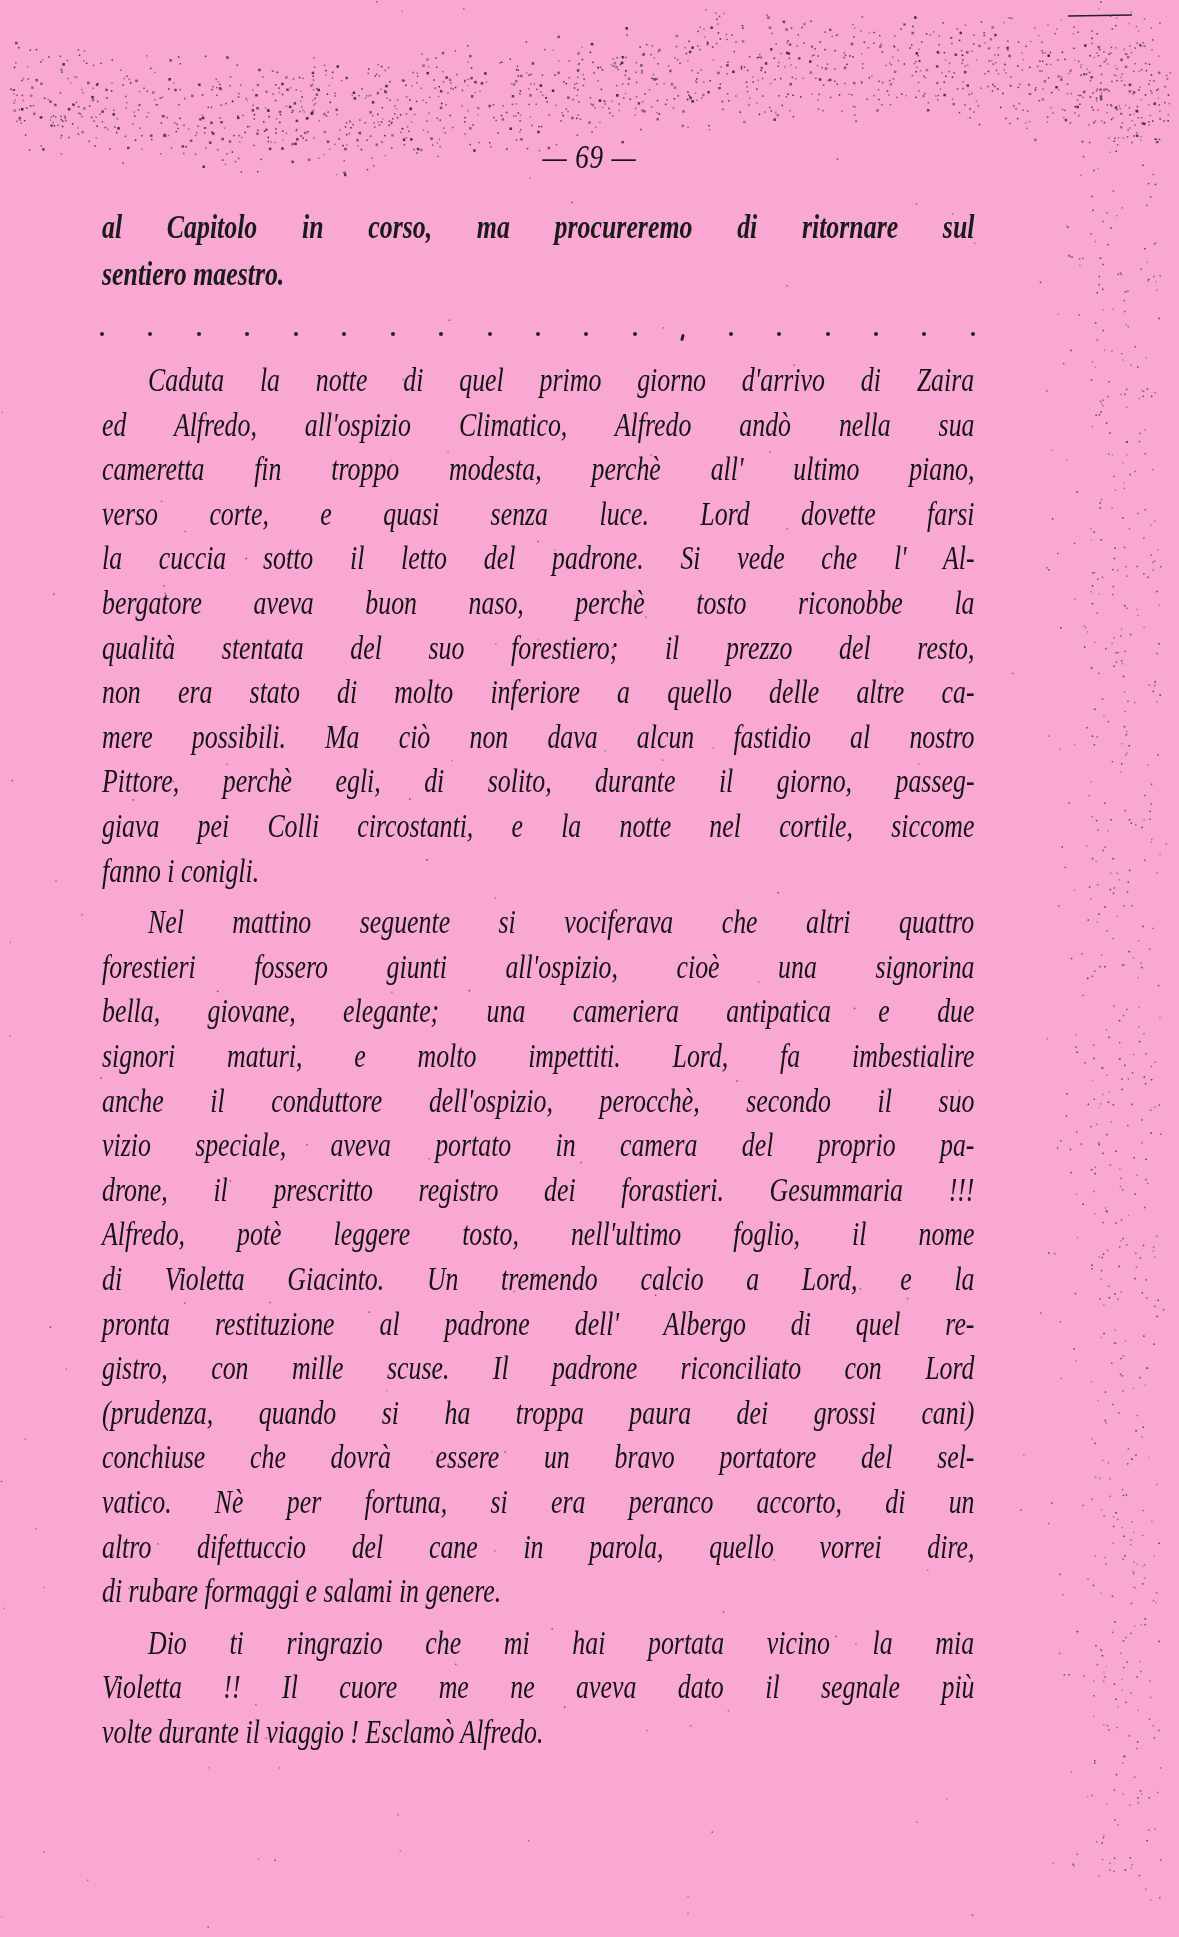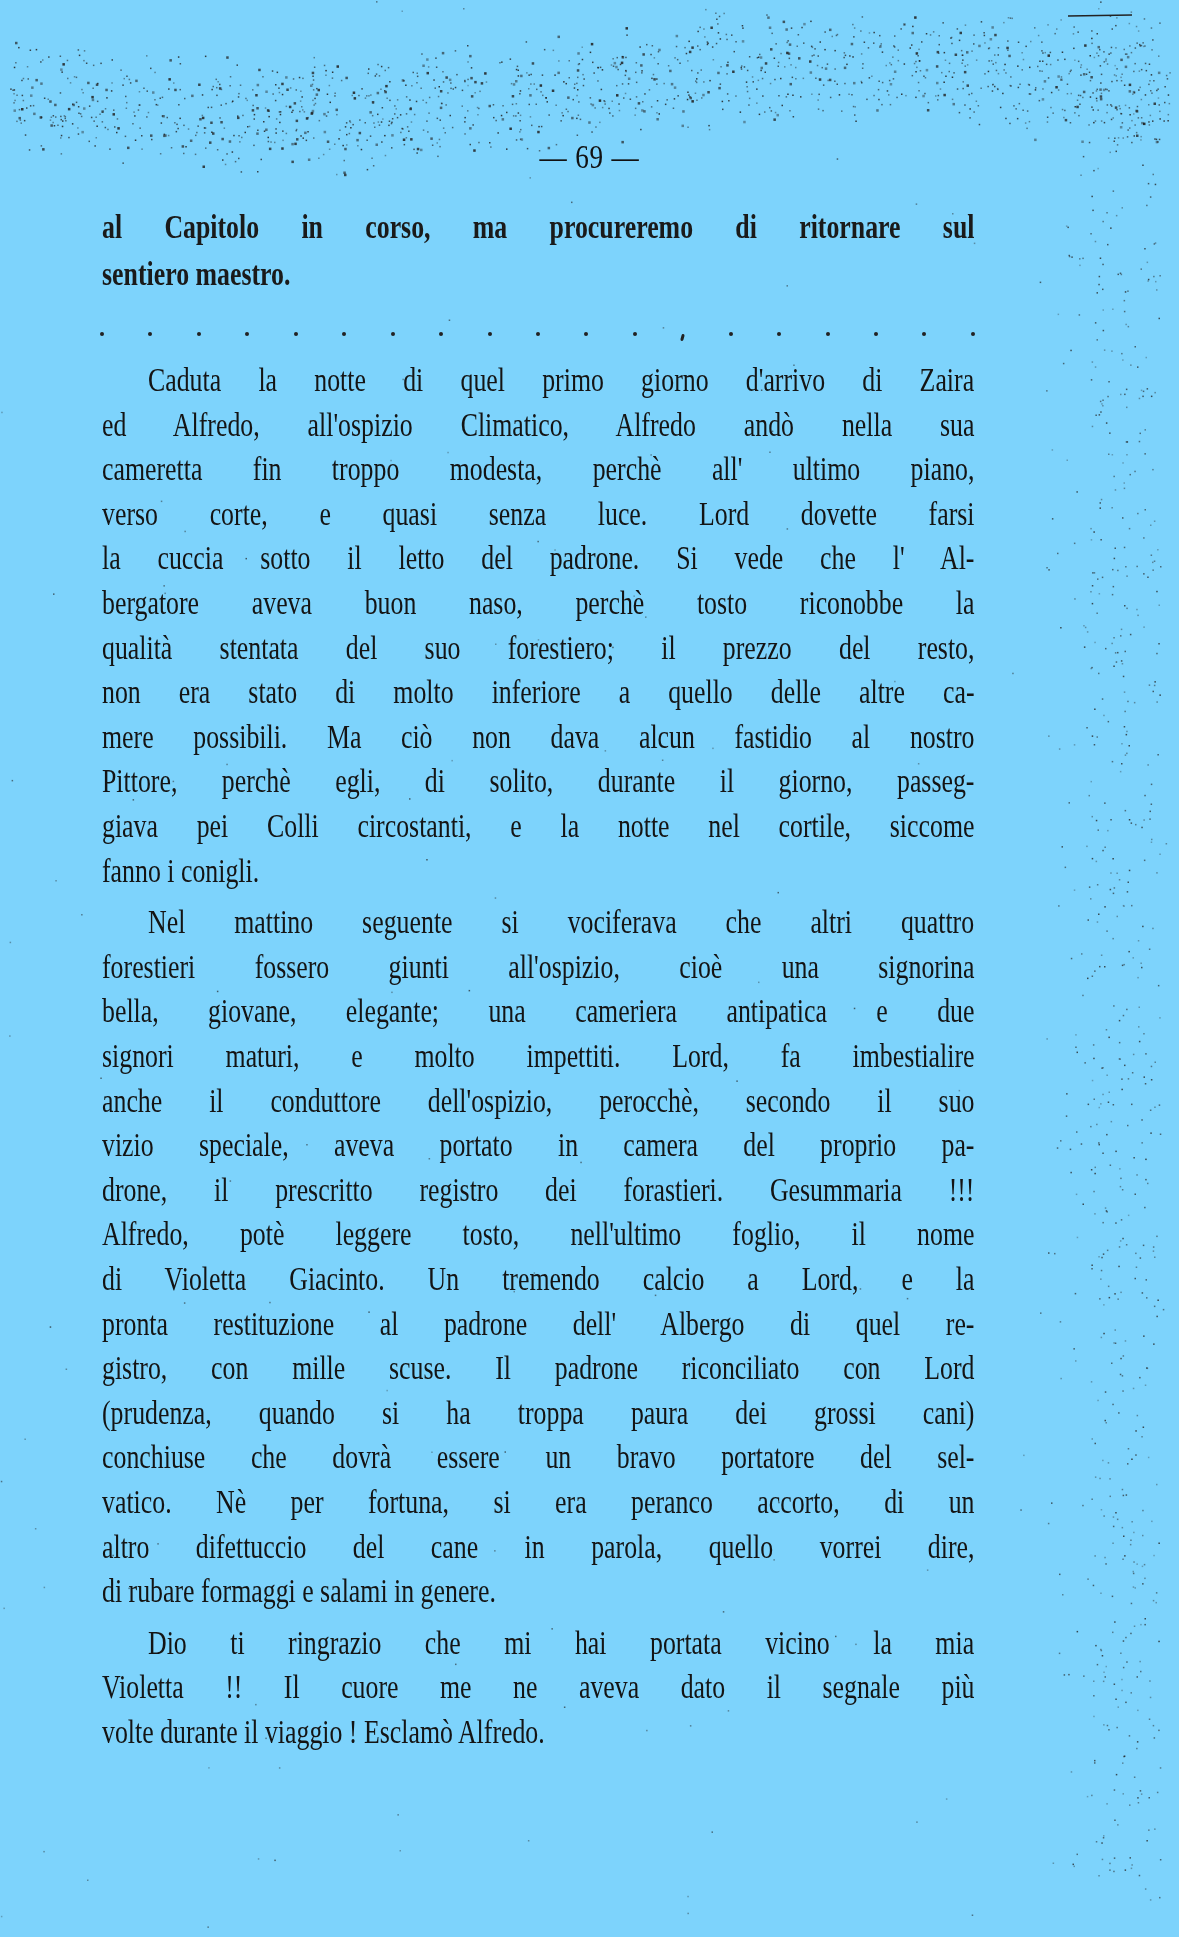--- a/index.html
+++ b/index.html
@@ -1,17 +1,17 @@
 <!DOCTYPE html>
 <html><head>
 <meta charset="utf-8">
 <style>
   html, body { margin: 0; padding: 0; background: #ffffff; }
   body { width: 1179px; height: 1937px; position: relative; overflow: hidden; }
-  #page { position: absolute; left: 0; top: 0; width: 1179px; height: 1937px; background: #7dd3fc; }
+  #page { position: absolute; left: 0; top: 0; width: 1179px; height: 1937px; background: #f9a8d4; font-style: italic; }
   .noise { position: absolute; pointer-events: none; }
   .page-number {
     position: absolute; left: 0; width: 1179px; top: 138px; text-align: center;
     font-family: "Liberation Serif", "DejaVu Serif", serif; font-size: 34px; color: #111;
     transform: scaleX(0.8); transform-origin: 590px 0; letter-spacing: 1px;
   }
   .line {
     position: absolute; left: 102px; width: 1148px; height: 44px; line-height: 44px;
     font-family: "Liberation Serif", "DejaVu Serif", serif; font-size: 34px; color: #141414;
     white-space: nowrap; transform: scaleX(0.76); transform-origin: 0 0;

